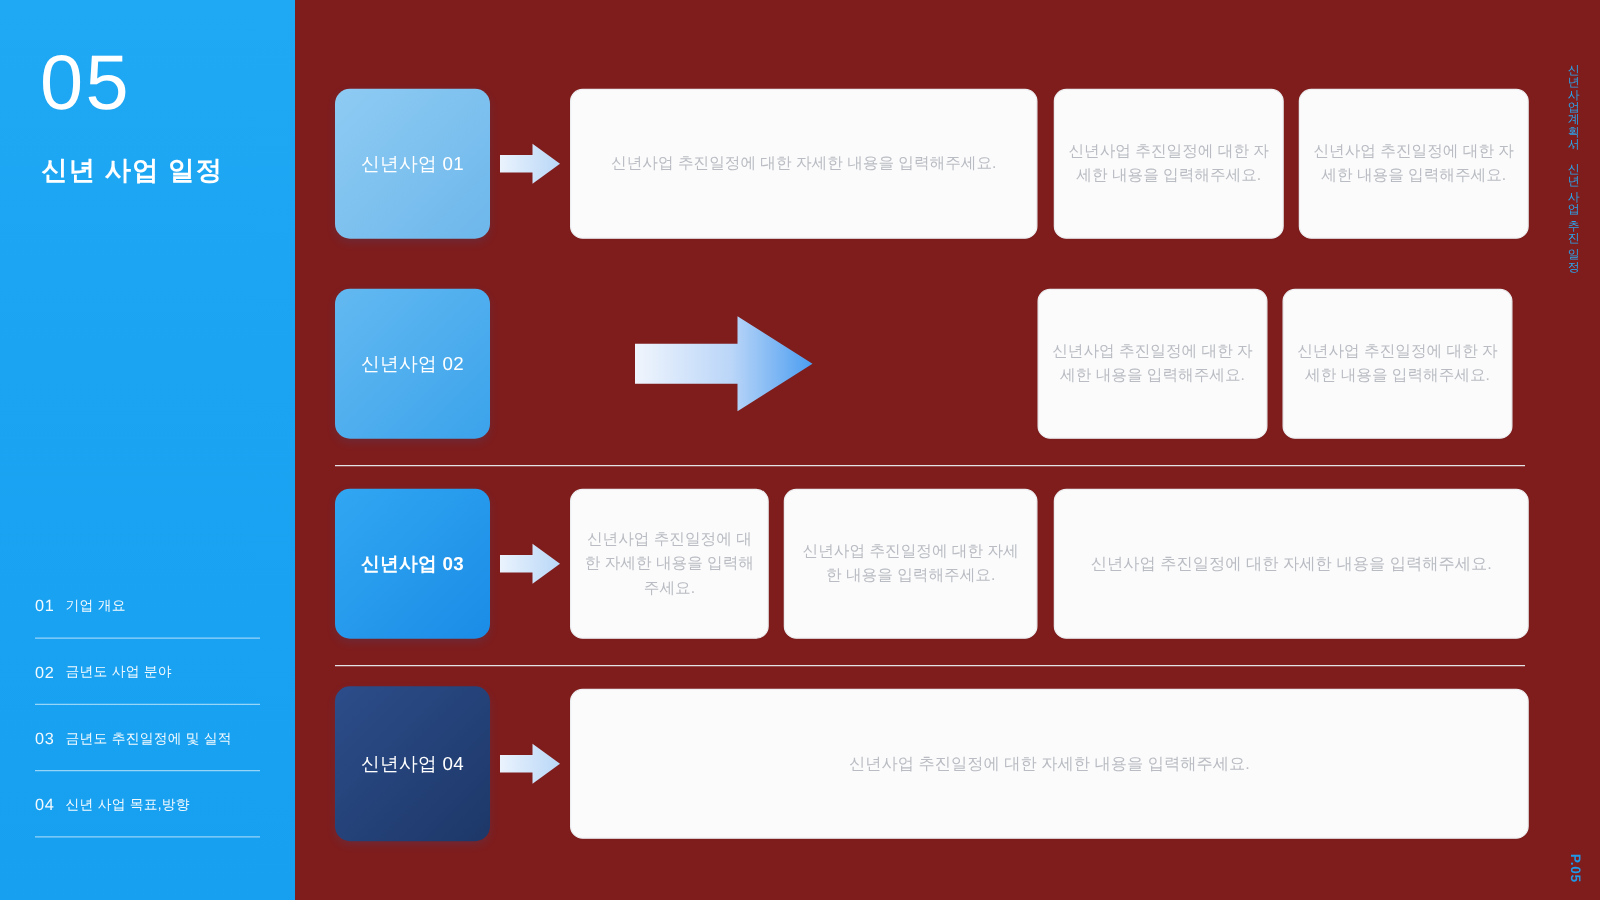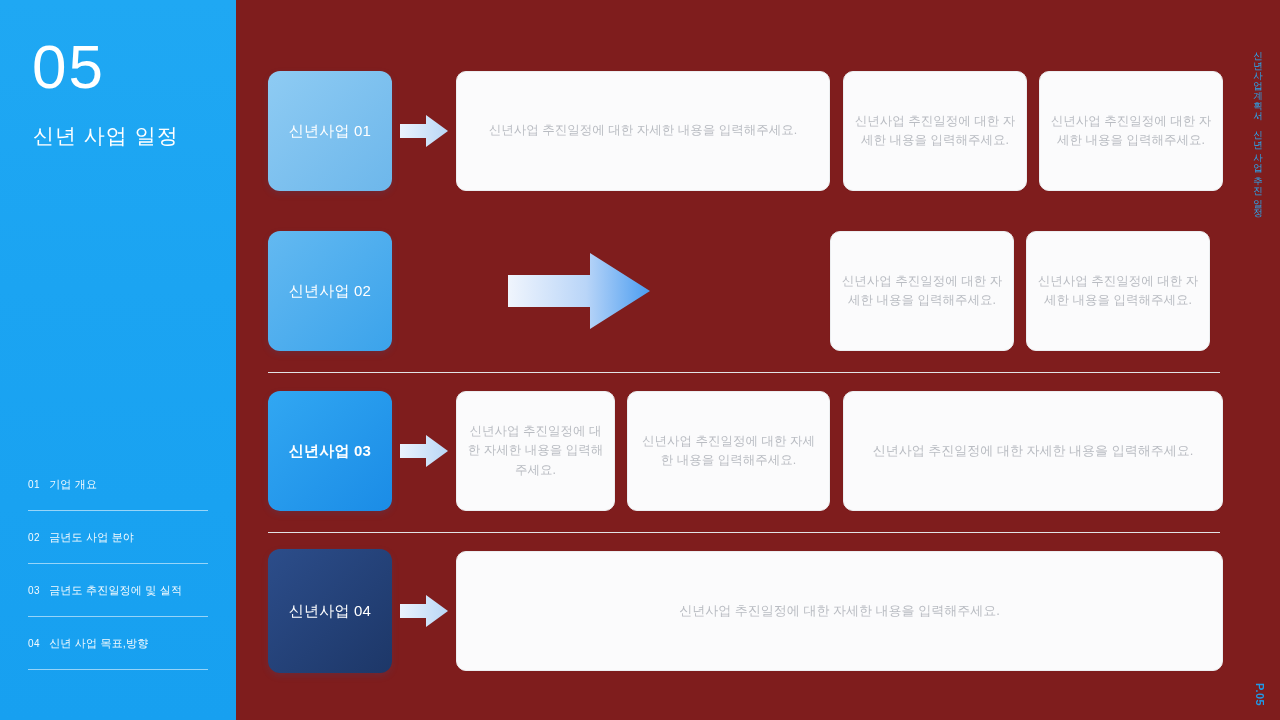--- a/index.html
+++ b/index.html
@@ -18,32 +18,32 @@
     background: linear-gradient(180deg, #1fa8f3 0%, #1ba4f2 40%, #17a0f0 100%);
   }
   .sidebar-number {
     position: absolute; left: 32px; top: 36px;
     font-size: 62px; font-weight: 300; color: #ffffff;
     letter-spacing: 2px; line-height: 1;
     font-family: "Liberation Sans", sans-serif;
   }
   .sidebar-title {
     position: absolute; left: 33px; top: 122px;
-    font-size: 21px; font-weight: normal; color: #ffffff;
+    font-size: 21px; font-weight: bold; color: #ffffff;
     letter-spacing: 1px;
   }
   .toc { position: absolute; left: 28px; top: 458px; width: 180px; }
   .toc-item {
     position: relative;
     height: 53px;
     border-bottom: 1px solid rgba(255,255,255,0.55);
     display: flex; align-items: center;
   }
   .toc-num {
-    font-size: 10px; color: #ffffff; opacity: .95;
+    font-size: 13px; color: #ffffff; opacity: .95;
     margin-right: 9px; letter-spacing: .5px;
   }
   .toc-label { font-size: 11px; color: #ffffff; opacity: .95; letter-spacing: .2px; }
 
   
   .vtext {
     position: absolute; right: 16px; top: 44px;
     font-size: 9.5px; color: #2aa6ee; letter-spacing: .4px;
     writing-mode: vertical-rl; text-orientation: mixed;
     white-space: nowrap;

